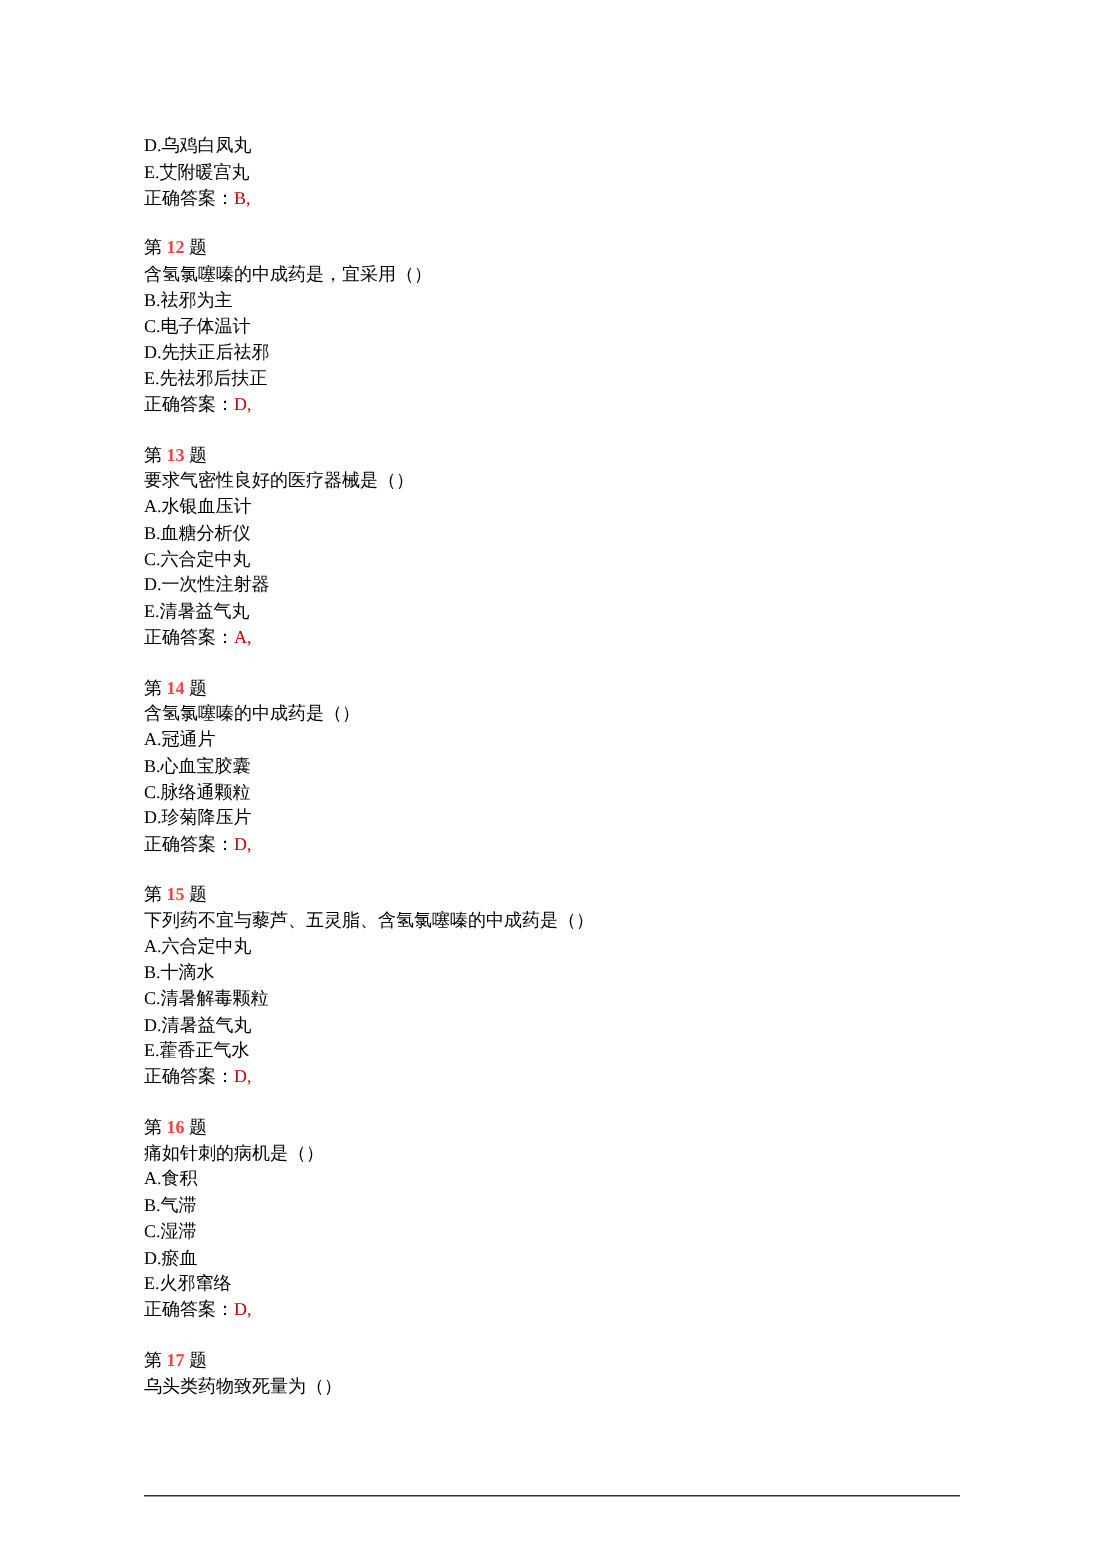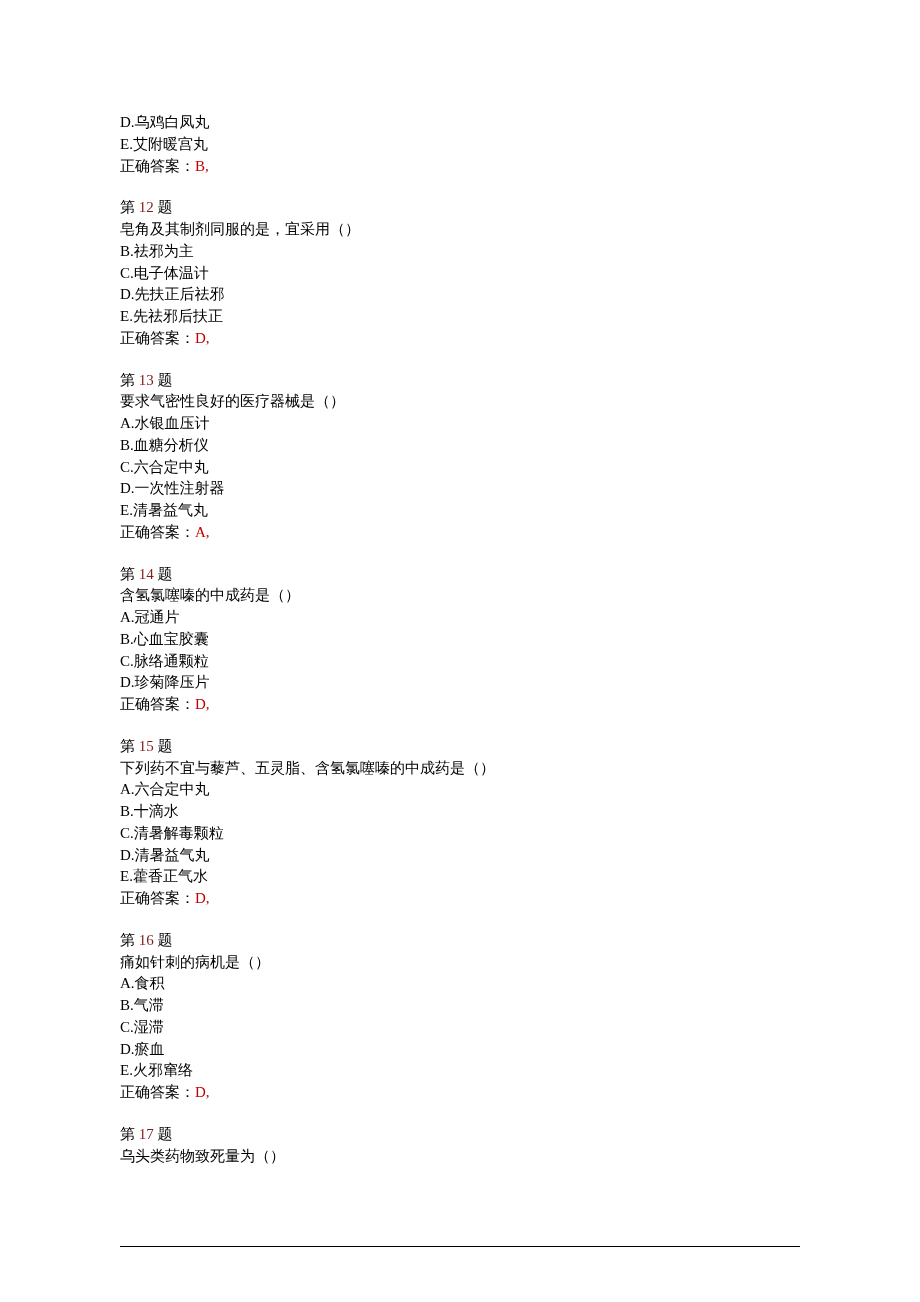--- a/index.html
+++ b/index.html
@@ -13,21 +13,21 @@
   }
   .page {
     width: 920px;
     min-height: 1302px;
     box-sizing: border-box;
     padding: 112px 92px 40px 120px;
     position: relative;
   }
   .line { white-space: pre; }
   .block { margin-bottom: 20px; }
-  .num { color: #7f1d1d; }
+  .num { color: #ef4444; font-weight: bold; }
   .ans { color: #c00000; }
   .hr {
     position: absolute;
     left: 120px;
     right: 120px;
     bottom: 55px;
     border-top: 1px solid #000;
   }
 </style>
 </head>
@@ -37,21 +37,21 @@
 
   <div class="block">
     <div class="line">D.乌鸡白凤丸</div>
     <div class="line">E.艾附暖宫丸</div>
     <div class="line"><span>正确答案：</span><span class="ans">B,</span></div>
   </div>
 
   <div id="qs">
       <div class="block">
         <div class="line"><span>第 </span><span class="num">12</span><span> 题</span></div>
-        <div class="line">皂角及其制剂同服的是，宜采用（）</div>
+        <div class="line">含氢氯噻嗪的中成药是，宜采用（）</div>
         <div class="line">B.祛邪为主</div>
         <div class="line">C.电子体温计</div>
         <div class="line">D.先扶正后祛邪</div>
         <div class="line">E.先祛邪后扶正</div>
         <div class="line"><span>正确答案：</span><span class="ans">D,</span></div>
       </div>
       <div class="block">
         <div class="line"><span>第 </span><span class="num">13</span><span> 题</span></div>
         <div class="line">要求气密性良好的医疗器械是（）</div>
         <div class="line">A.水银血压计</div>

